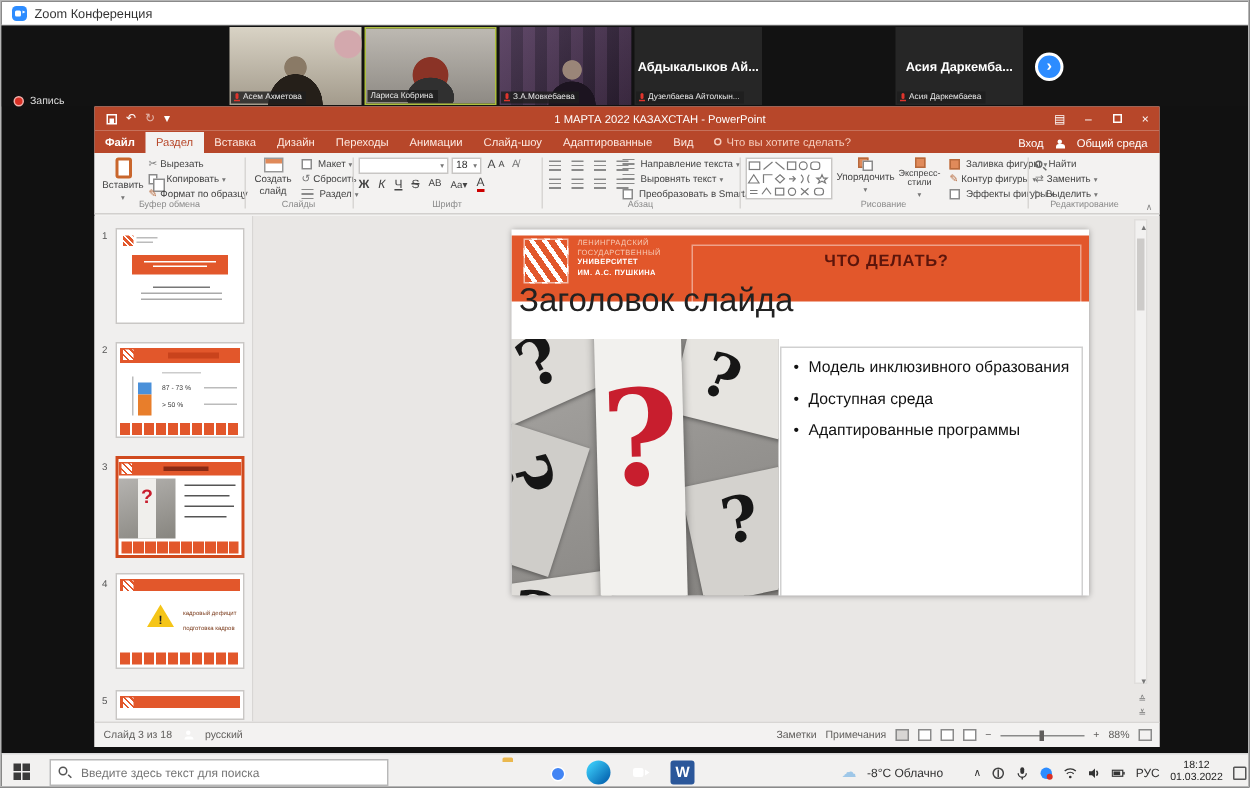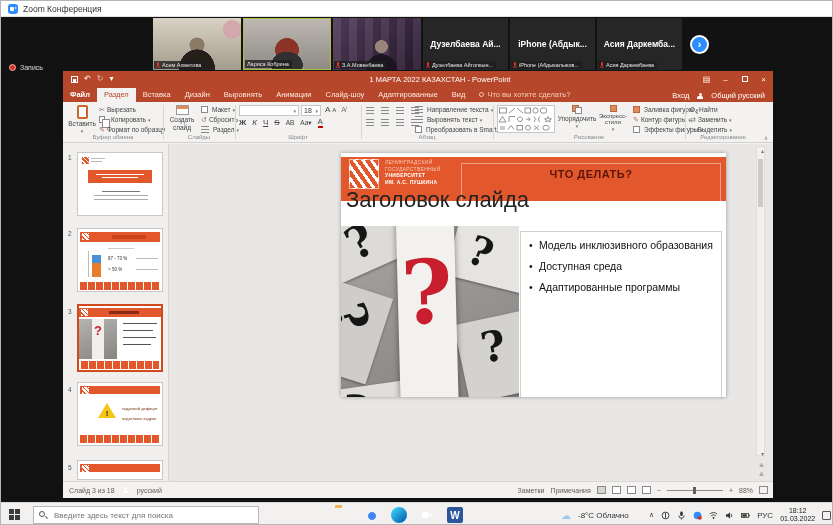--- a/index.html
+++ b/index.html
@@ -178,37 +178,27 @@
     <div class="tile v3" style="left:332px">
       <div class="vname">
         <svg class="micico" width="4" height="6">
             <rect x="1" y="0" width="2" height="4" rx="1" fill="#e0342c"></rect>
             <rect x="0" y="4.5" width="4" height="1" fill="#e0342c"></rect>
           </svg>
         <span>З.А.Мовкебаева</span>
       </div>
     </div>
     <div class="tile dark" style="left:422px;width:85px">
-      <div class="bigname">Дузелбаева Ай...</div>
+      <div class="bigname">Абдыкалыков Ай...</div>
       <div class="vname">
         <svg class="micico" width="4" height="6">
             <rect x="1" y="0" width="2" height="4" rx="1" fill="#e0342c"></rect>
             <rect x="0" y="4.5" width="4" height="1" fill="#e0342c"></rect>
           </svg>
         <span>Дузелбаева Айтолкын...</span>
-      </div>
-    </div>
-    <div class="tile dark" style="left:509px;width:85px">
-      <div class="bigname">iPhone (Абдык...</div>
-      <div class="vname">
-        <svg class="micico" width="4" height="6">
-            <rect x="1" y="0" width="2" height="4" rx="1" fill="#e0342c"></rect>
-            <rect x="0" y="4.5" width="4" height="1" fill="#e0342c"></rect>
-          </svg>
-        <span>iPhone (Абдыкалыков...</span>
       </div>
     </div>
     <div class="tile dark" style="left:596px;width:85px">
       <div class="bigname">Асия Даркемба...</div>
       <div class="vname">
         <svg class="micico" width="4" height="6">
             <rect x="1" y="0" width="2" height="4" rx="1" fill="#e0342c"></rect>
             <rect x="0" y="4.5" width="4" height="1" fill="#e0342c"></rect>
           </svg>
         <span>Асия Даркембаева</span>
@@ -240,33 +230,33 @@
           </span>
         <span class="wb">×</span>
       </div>
     </div>
 
     <div class="abs tabsrow">
       <span class="tab file">Файл</span>
       <span class="tab active">Раздел</span>
       <span class="tab">Вставка</span>
       <span class="tab">Дизайн</span>
-      <span class="tab">Выровнять</span>
+      <span class="tab">Переходы</span>
       <span class="tab">Анимации</span>
       <span class="tab">Слайд-шоу</span>
       <span class="tab">Адаптированные</span>
       <span class="tab">Вид</span>
       <span class="tellme">
           <span class="bulb"></span>
           <span>Что вы хотите сделать?</span>
         </span>
       <span class="acct">
         <span>Вход</span>
         <span class="person-ic"></span>
-        <span>Общий русский</span>
+        <span>Общий среда</span>
       </span>
     </div>
 
     <div class="abs ribbon">
 
       <div class="bigbtn" style="left:6px;top:3px;width:26px">
         <span class="clip-ic"></span>
         <span>Вставить</span>
         <span class="arrow">▾</span>
       </div>

